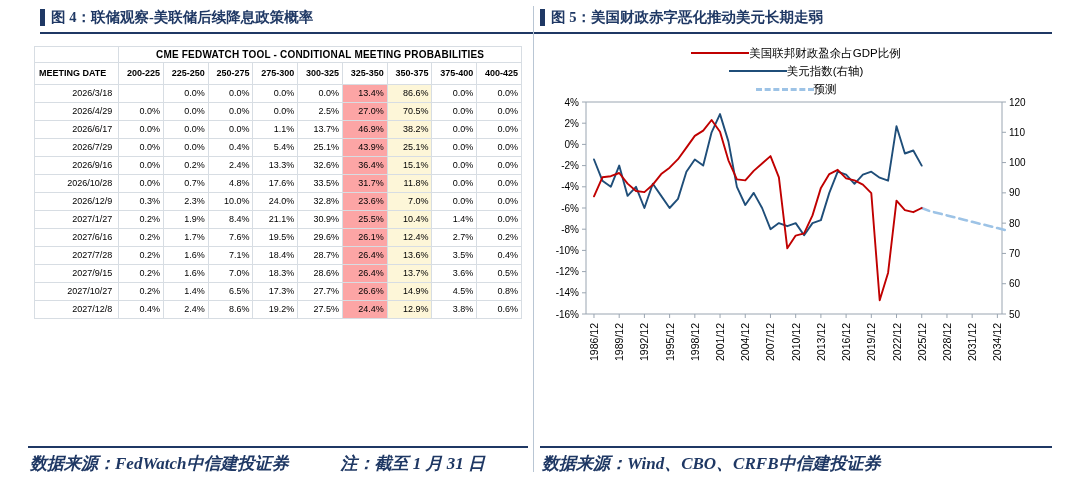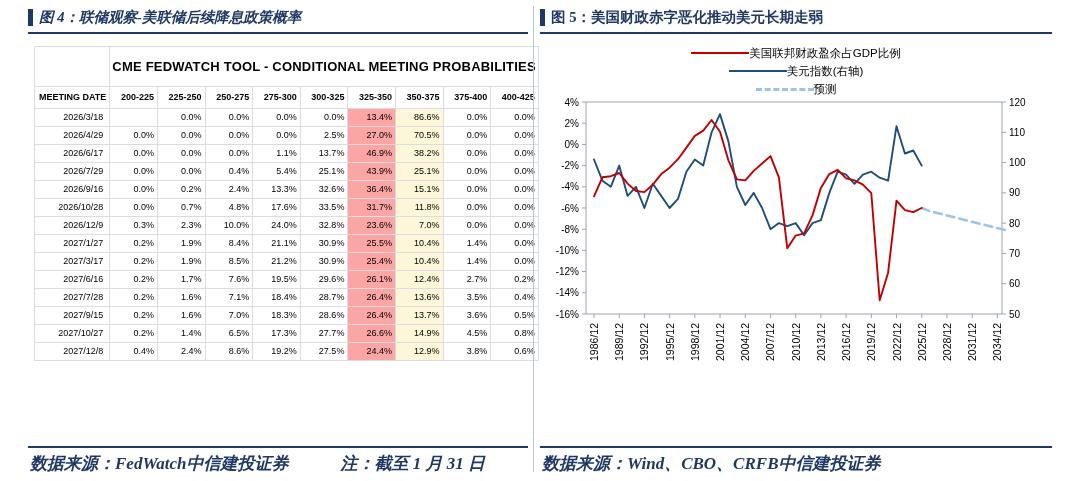--- a/index.html
+++ b/index.html
@@ -7,21 +7,21 @@
     width:1080px;height:481px;
     background:#ffffff;
     font-family:"Liberation Sans", sans-serif;
     color:#000;
     overflow:hidden;
   }
   .page{position:relative;width:1080px;height:481px;}
 
   
   .panel{position:absolute;top:6px;height:469px;box-sizing:border-box;}
-  .panel-left{left:28px;width:500px;font-style:italic;}
+  .panel-left{left:40px;width:500px;}
   .panel-right{left:540px;width:512px;}
 
   .divider{
     position:absolute;left:533px;top:6px;width:1px;height:466px;background:#b9c6d4;
   }
 
   
   .title-row{display:flex;align-items:center;gap:6px;height:22px;}
   .title-bar{width:5px;height:17px;background:#1f3864;}
   .title-text{
@@ -41,22 +41,22 @@
     border:1px solid #d7dde3;
     padding:2px 3px;
     text-align:right;
     font-family:"Liberation Sans", sans-serif;
     font-size:9px;
     line-height:13px;
     white-space:nowrap;
   }
   .cme-head td{
     border:1px solid #d7dde3;
-    text-align:center;font-weight:bold;font-size:13px;letter-spacing:.2px;
-    padding:13px 2px;color:#000;
+    text-align:center;font-weight:bold;font-size:10px;letter-spacing:.2px;
+    padding:1px 2px;color:#000;
   }
   .col-head td{font-weight:bold;text-align:right;font-size:9px;padding:4px 3px;}
   .col-head td.first{text-align:left;padding-left:4px;}
   td.date{text-align:right;padding-right:6px;}
   .hl-blue{background:#fca5a5;margin-top:26px;}
   .hl-yellow{background:#fdf6d8;}
 
   
   .legend{
     position:absolute;left:540px;top:44px;width:512px;
@@ -203,32 +203,20 @@
           <td>0.0%</td>
         </tr>
         <tr>
           <td class="date">2027/1/27</td>
           <td>0.2%</td>
           <td>1.9%</td>
           <td>8.4%</td>
           <td>21.1%</td>
           <td>30.9%</td>
           <td class="hl-blue">25.5%</td>
-          <td class="hl-yellow">10.4%</td>
-          <td>1.4%</td>
-          <td>0.0%</td>
-        </tr>
-        <tr>
-          <td class="date">2027/3/17</td>
-          <td>0.2%</td>
-          <td>1.9%</td>
-          <td>8.5%</td>
-          <td>21.2%</td>
-          <td>30.9%</td>
-          <td class="hl-blue">25.4%</td>
           <td class="hl-yellow">10.4%</td>
           <td>1.4%</td>
           <td>0.0%</td>
         </tr>
         <tr>
           <td class="date">2027/6/16</td>
           <td>0.2%</td>
           <td>1.7%</td>
           <td>7.6%</td>
           <td>19.5%</td>

